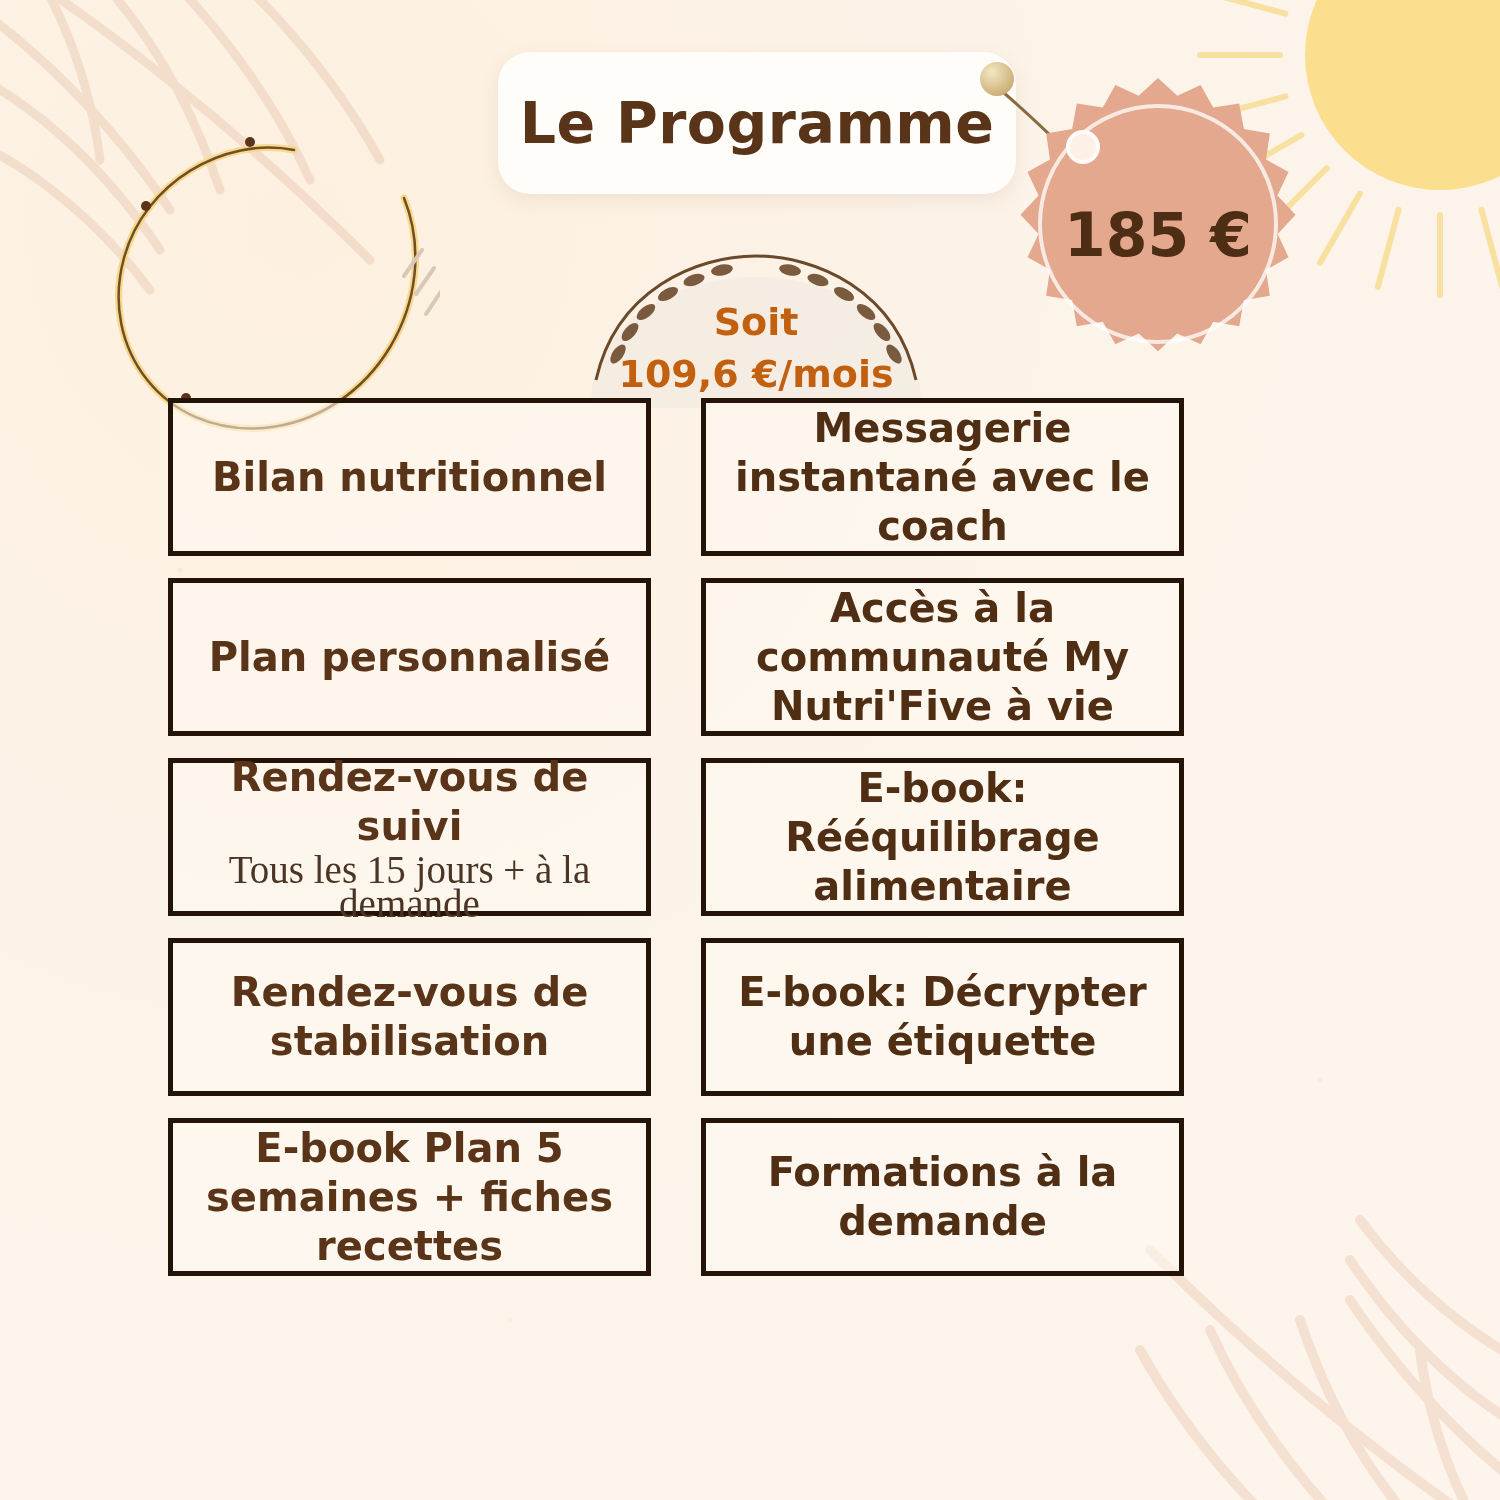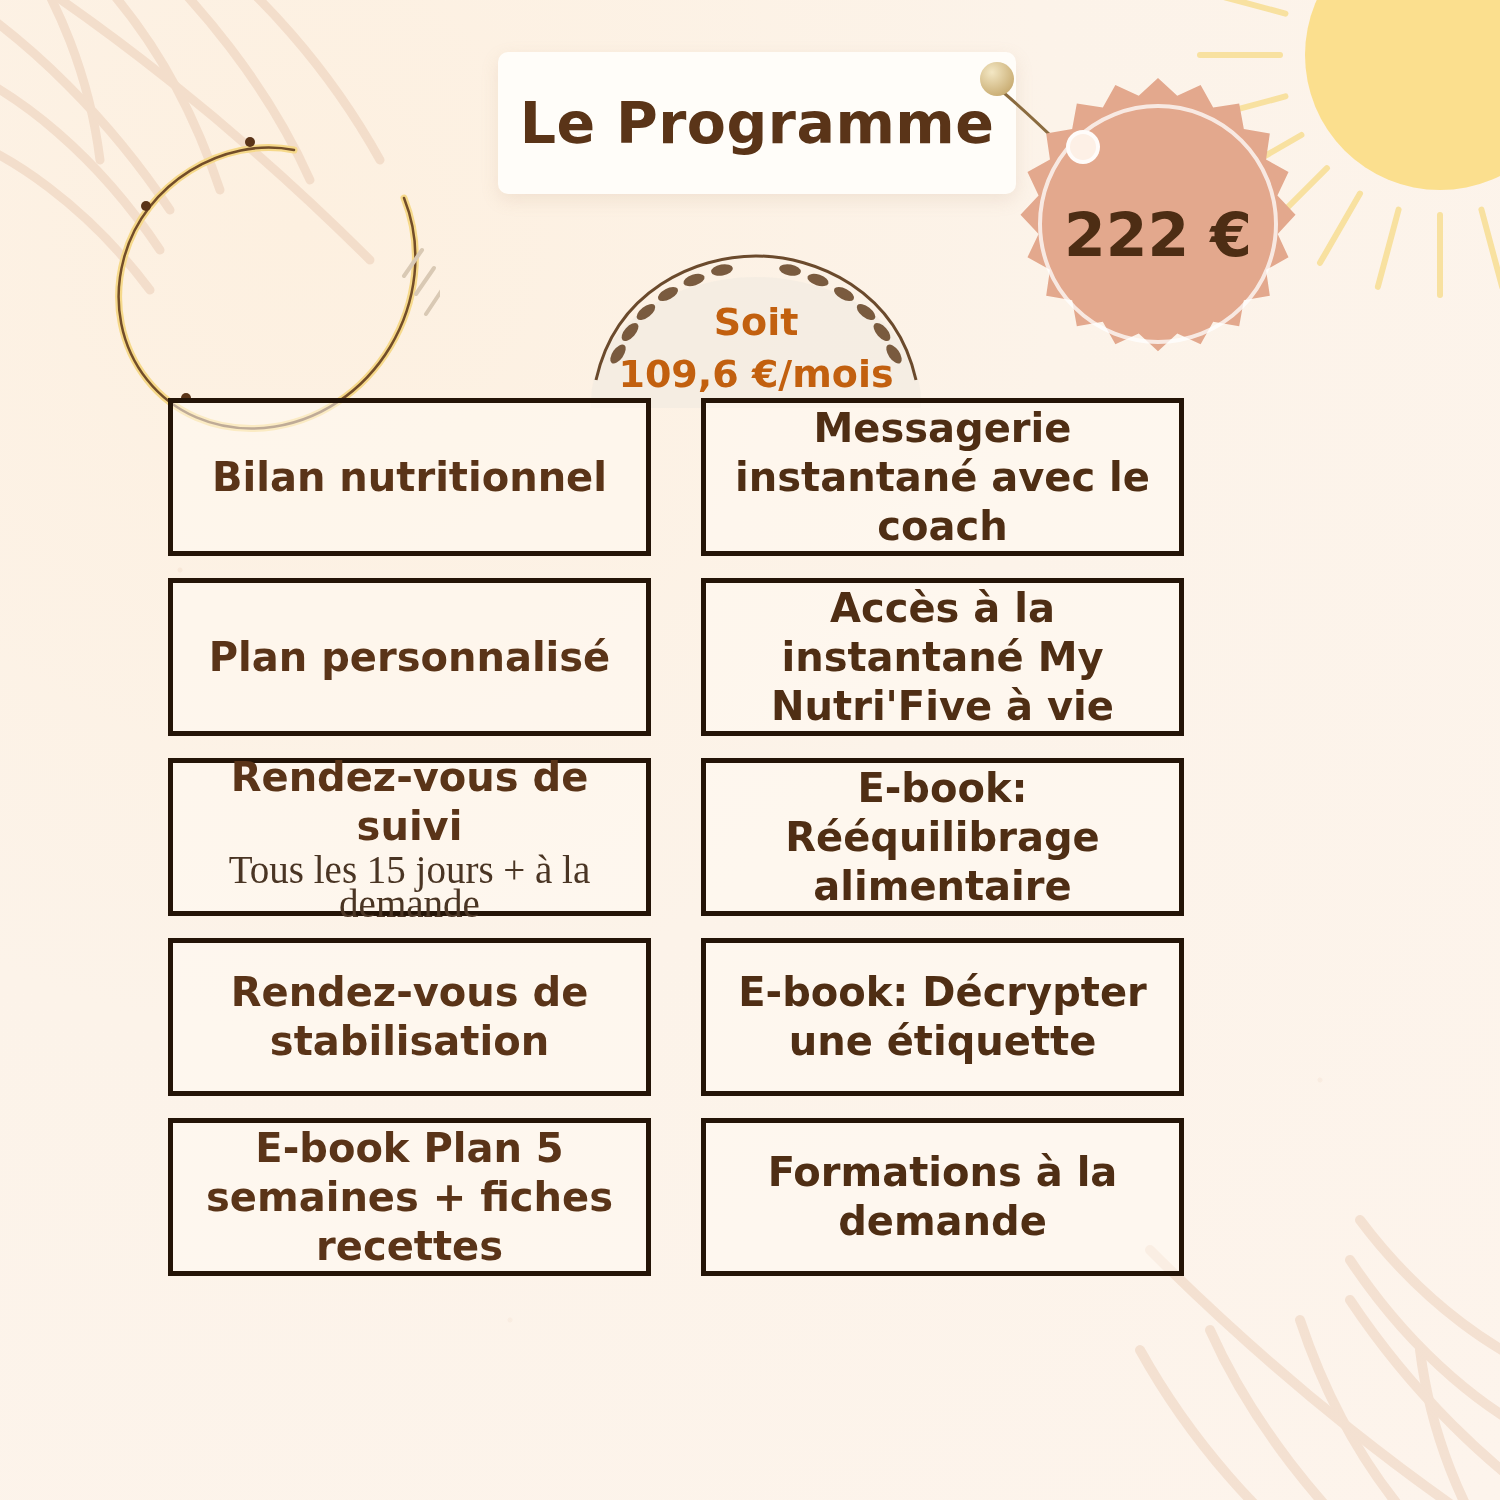--- a/index.html
+++ b/index.html
@@ -58,21 +58,21 @@
   }
 
   
   .title-card {
     position: absolute;
     left: 498px;
     top: 52px;
     width: 518px;
     height: 142px;
     background: #fffdf9;
-    border-radius: 10px;
+    border-radius: 32px;
     box-shadow: 0 6px 18px rgba(180,140,110,0.16);
     display: flex;
     align-items: center;
     justify-content: center;
   }
   .title-text {
     font-family: "DejaVu Sans", sans-serif;
     font-weight: bold;
     font-size: 57px;
     color: #5a3418;
@@ -331,21 +331,21 @@
 <div class="pin-string">
   <svg width="90" height="86" viewBox="0 0 90 86">
     <path d="M8 8 C 35 30, 60 55, 86 80" fill="none" stroke="#8a6b3f" stroke-width="3"></path>
   </svg>
 </div>
 <div class="pin"></div>
 
 <div class="badge-wrap">
   <div class="badge-star"></div>
   <div class="badge-inner-ring"></div>
-  <div class="badge-price">222 €</div>
+  <div class="badge-price">185 €</div>
   <div class="badge-hole"></div>
 </div>
 
 <div class="pay-wrap">
   <div class="pay-ring">
     <svg width="336" height="318" viewBox="0 0 336 318">
       <path d="M300 70 C 340 170, 270 290, 160 300 C 60 308, -5 220, 20 130 C 40 55, 120 8, 190 22" fill="none" stroke="#f6d98a" stroke-width="7" stroke-linecap="round"></path>
       <path d="M300 70 C 340 170, 270 290, 160 300 C 60 308, -5 220, 20 130 C 40 55, 120 8, 190 22" fill="none" stroke="#5a3418" stroke-width="2.5" stroke-linecap="round" opacity="0.85"></path>
       <circle cx="42" cy="78" r="5" fill="#5a3418"></circle>
       <circle cx="146" cy="14" r="5" fill="#5a3418"></circle>
@@ -412,21 +412,21 @@
 
   </div>
 
   <div class="col col-right">
 
     <div class="card">
       <div class="card-title">Messagerie instantané avec le coach</div>
     </div>
 
     <div class="card">
-      <div class="card-title">Accès à la instantané My Nutri'Five à vie</div>
+      <div class="card-title">Accès à la communauté My Nutri'Five à vie</div>
     </div>
 
     <div class="card">
       <div class="card-title">E-book: Rééquilibrage alimentaire</div>
     </div>
 
     <div class="card">
       <div class="card-title">E-book: Décrypter une étiquette</div>
     </div>
 

